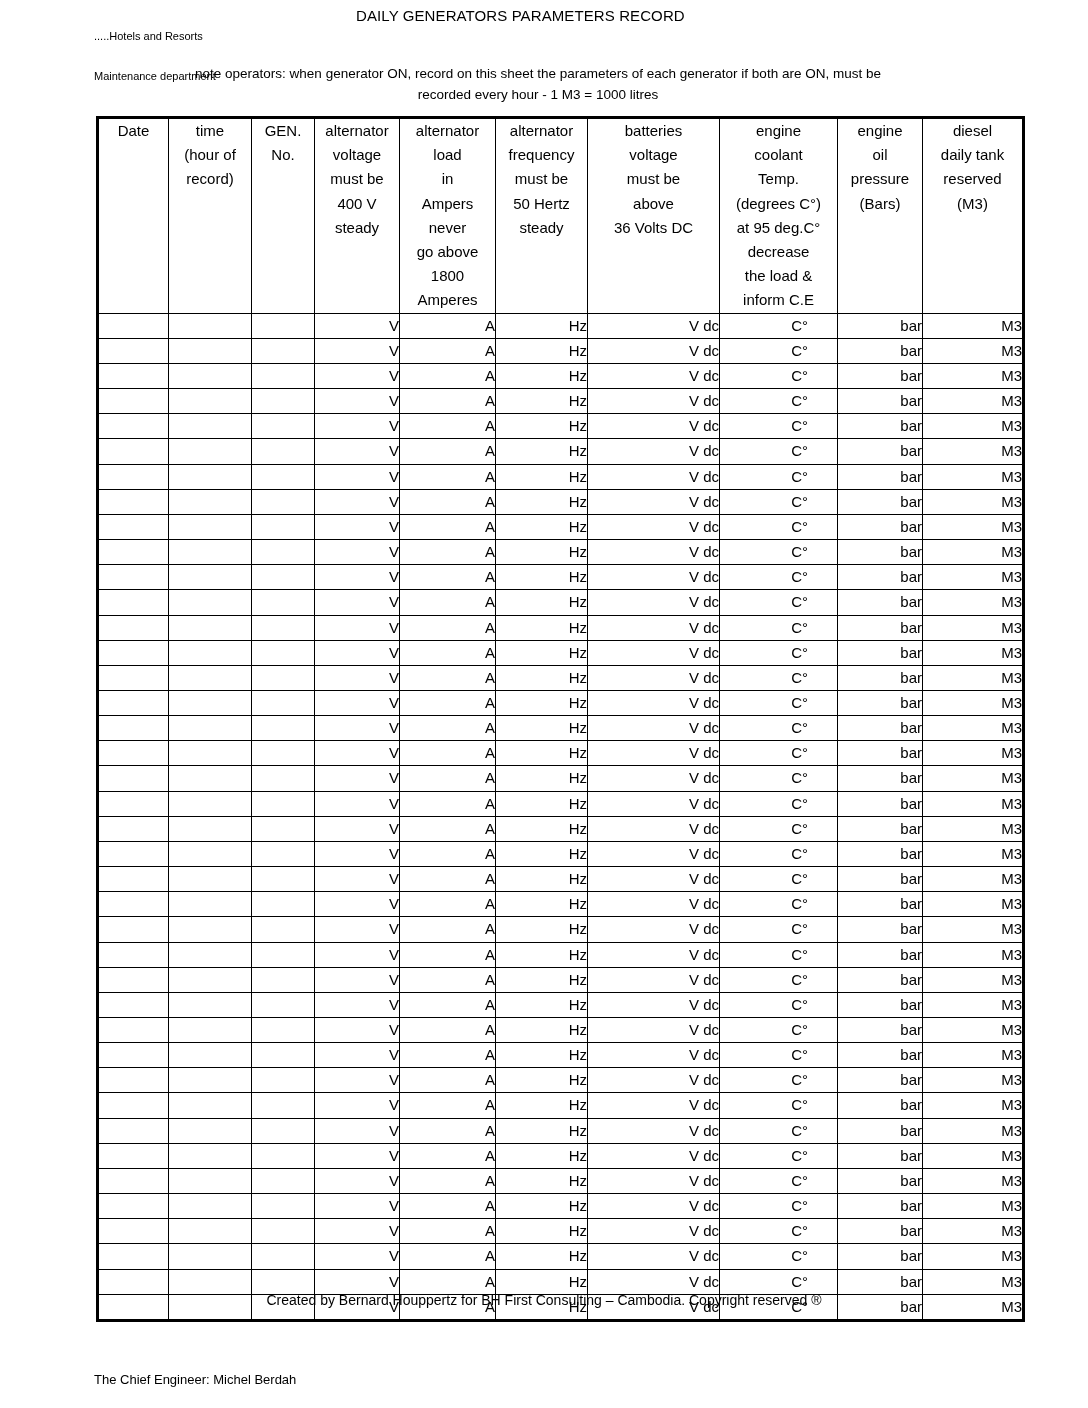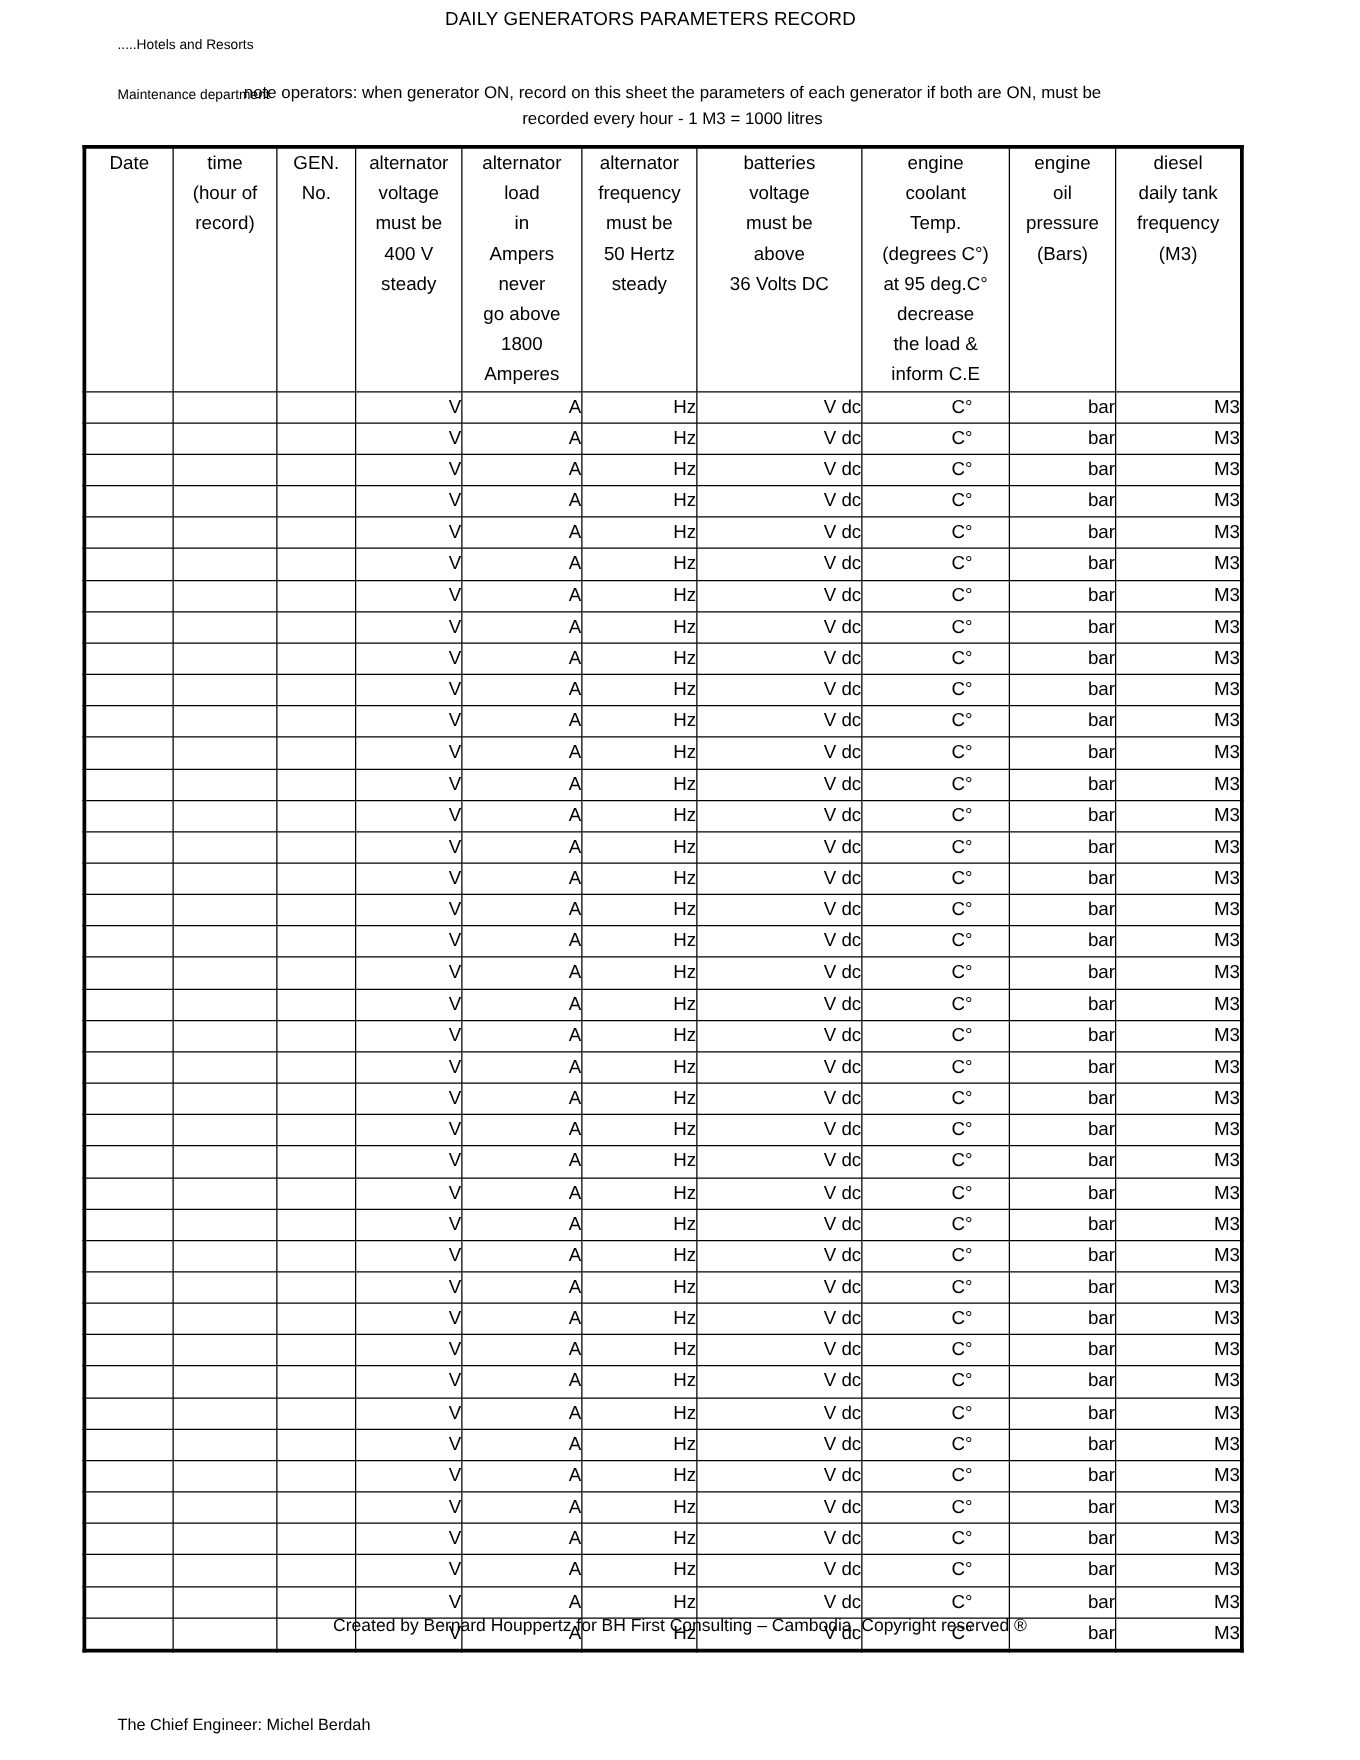--- a/index.html
+++ b/index.html
@@ -58,20 +58,21 @@
     position: absolute;
     left: 66px;
     top: 116px;
     width: 930px;
   }
   table.record {
     border-collapse: collapse;
     table-layout: fixed;
     width: 916px;
     border: 3px solid #000;
+    margin-left: 30px;
   }
   table.record th,
   table.record td {
     border: 1px solid #000;
     padding: 0;
     font-weight: normal;
     font-size: 15px;
   }
   thead th {
     vertical-align: top;
@@ -192,21 +193,21 @@
 at 95 deg.C°
 decrease
 the load &amp;
 inform C.E</th>
           <th>engine
 oil
 pressure
 (Bars)</th>
           <th>diesel
 daily tank
-frequency
+reserved
 (M3)</th>
         </tr>
     </thead>
     <tbody>
         <tr>
           <td class="blank"></td>
           <td class="blank"></td>
           <td class="blank"></td>
           <td>V</td>
           <td>A</td>

